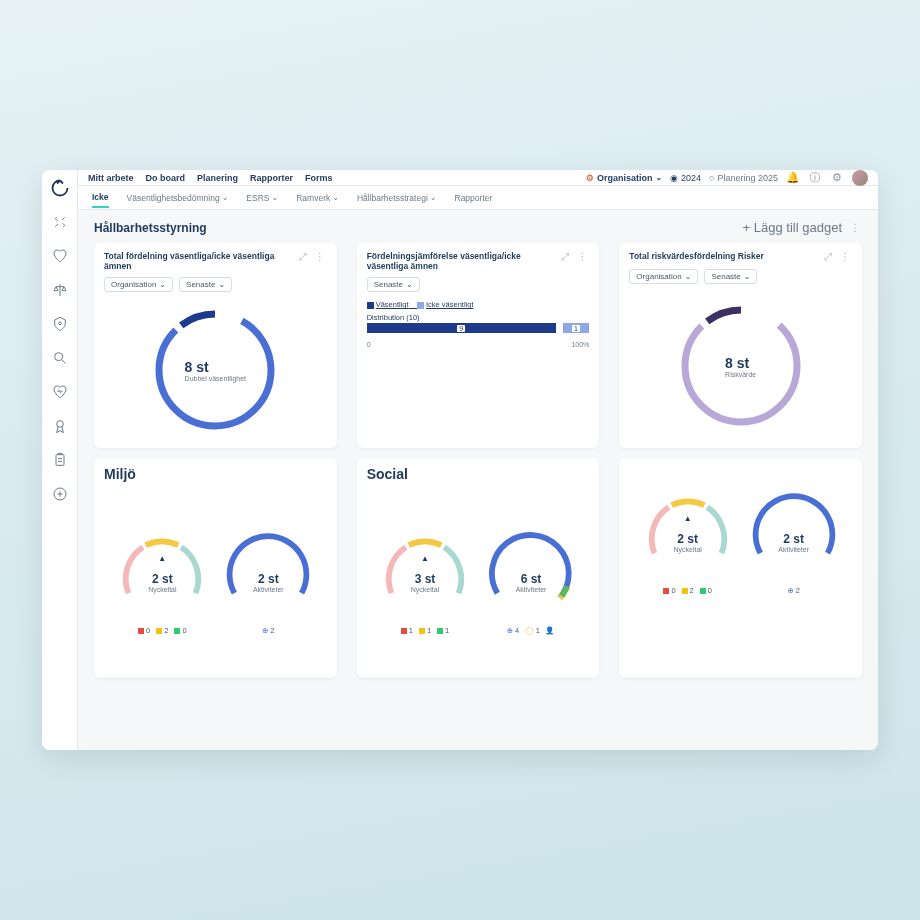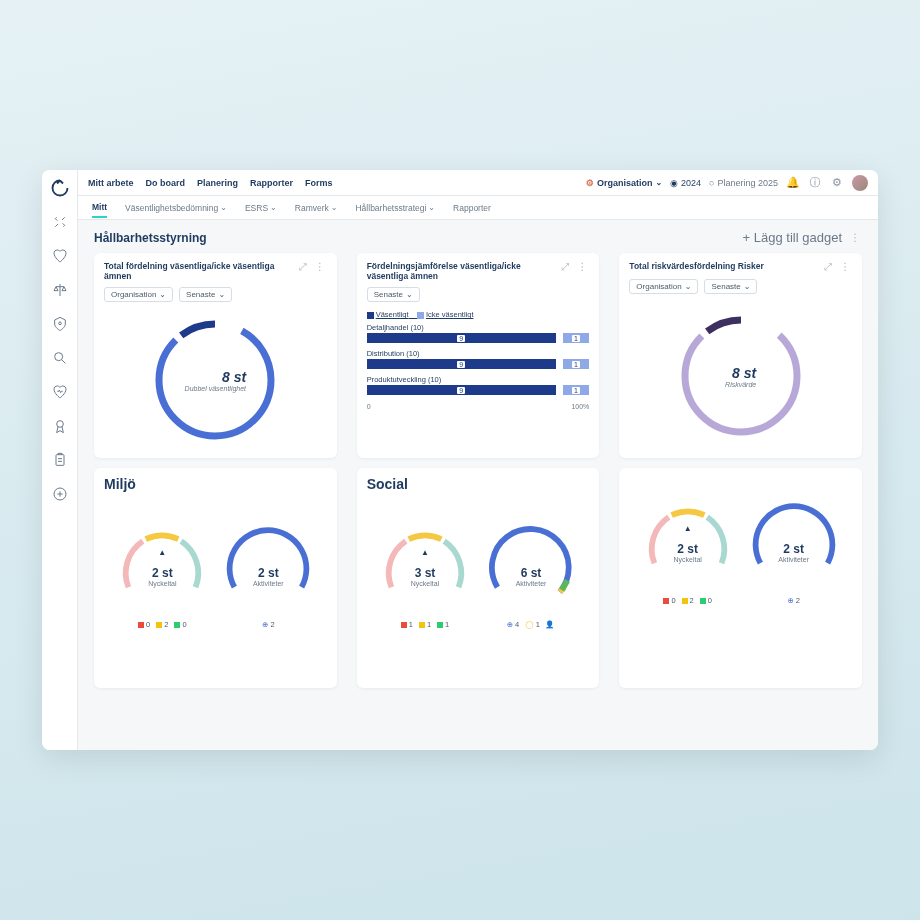--- a/index.html
+++ b/index.html
@@ -2,21 +2,21 @@
 <html><head>
 <meta charset="utf-8">
 <style>
 * { margin: 0; padding: 0; box-sizing: border-box; }
 body { font-family: -apple-system, BlinkMacSystemFont, "Segoe UI", sans-serif; background: linear-gradient(170deg, #e5f1f5 0%, #cce4ea 100%); width: 920px; height: 920px; display: flex; align-items: center; justify-content: center; }
 .window { width: 836px; height: 580px; background: #fff; border-radius: 8px; box-shadow: 0 8px 30px rgba(0,0,0,0.1); display: flex; overflow: hidden; position: relative; }
 .sidebar { width: 36px; background: #fff; border-right: 1px solid #e5e8eb; display: flex; flex-direction: column; align-items: center; padding-top: 8px; gap: 14px; }
 .logo { width: 20px; height: 20px; display: flex; align-items: center; justify-content: center; color: #1e3a5f; }
 .side-icon { width: 20px; height: 20px; display: flex; align-items: center; justify-content: center; color: #6b7a8a; font-size: 14px; cursor: pointer; }
 .main { flex: 1; display: flex; flex-direction: column; background: #f5f7f9; }
-.topnav { background: #fff; border-bottom: 1px solid #e5e8eb; height: 26px; display: flex; align-items: center; padding: 0 10px; gap: 12px; font-size: 9px; }
+.topnav { background: #fff; border-bottom: 1px solid #e5e8eb; height: 16px; display: flex; align-items: center; padding: 0 10px; gap: 12px; font-size: 9px; }
 .nav-item { color: #1e3a5f; font-weight: 600; cursor: pointer; }
 .nav-right { margin-left: auto; display: flex; align-items: center; gap: 8px; }
 .org-btn { display: flex; align-items: center; gap: 3px; font-size: 9px; font-weight: 600; color: #1e3a5f; cursor: pointer; }
 .year-chip { display: flex; align-items: center; gap: 3px; font-size: 9px; color: #1e3a5f; }
 .plan-chip { display: flex; align-items: center; gap: 3px; font-size: 9px; color: #6b7a8a; }
 .top-icon { width: 14px; height: 14px; display: flex; align-items: center; justify-content: center; color: #8a95a3; font-size: 11px; cursor: pointer; }
 .avatar { width: 16px; height: 16px; border-radius: 50%; background: linear-gradient(135deg,#c9a 0%,#987 100%); }
 .subnav { background: #fff; border-bottom: 1px solid #e5e8eb; height: 24px; display: flex; align-items: center; padding: 0 14px; gap: 18px; font-size: 8.5px; }
 .sub-item { color: #6b7a8a; cursor: pointer; display: flex; align-items: center; gap: 2px; }
 .sub-item.active { color: #1e3a5f; font-weight: 600; border-bottom: 2px solid #2dd4bf; padding-bottom: 4px; margin-bottom: -5px; }
@@ -27,31 +27,31 @@
 .add-gadget { font-size: 13px; color: #6b7a8a; cursor: pointer; }
 .row { display: flex; gap: 20px; margin-bottom: 10px; }
 .card { flex: 1; background: #fff; border-radius: 6px; box-shadow: 0 1px 3px rgba(0,0,0,0.06); padding: 8px 10px; display: flex; flex-direction: column; }
 .card-head { display: flex; align-items: flex-start; margin-bottom: 6px; }
 .card-title { font-size: 8.5px; font-weight: 700; color: #1e3a5f; line-height: 1.2; flex: 1; }
 .card-icons { display: flex; gap: 4px; }
 .card-icon { width: 12px; height: 12px; color: #aab3bf; font-size: 10px; cursor: pointer; }
 .filter-row { display: flex; gap: 6px; margin-bottom: 8px; }
 .filter-chip { border: 1px solid #d5dde5; border-radius: 3px; padding: 2px 6px; font-size: 8px; color: #4a5a6a; cursor: pointer; display: flex; align-items: center; gap: 3px; }
 .donut-wrap { display: flex; align-items: center; justify-content: center; flex: 1; position: relative; }
-.donut-label { position: absolute; text-align: right; font-style: italic; }
+.donut-label { position: absolute; text-align: left; }
 .donut-val { font-size: 14px; font-weight: 700; color: #1e3a5f; }
 .donut-sub { font-size: 7px; color: #6b7a8a; }
 .bar-legend { font-size: 7.5px; color: #1e3a5f; margin-bottom: 4px; text-decoration: underline; }
 .legend-sq { display: inline-block; width: 7px; height: 7px; vertical-align: middle; margin-right: 2px; }
 .bar-group { margin-bottom: 6px; }
 .bar-label { font-size: 7.5px; color: #1e3a5f; margin-bottom: 1px; }
 .bar-track { height: 10px; display: flex; font-size: 7px; color: #fff; }
 .bar-seg { display: flex; align-items: center; justify-content: center; }
 .bar-scale { display: flex; justify-content: space-between; font-size: 7px; color: #6b7a8a; margin-top: 2px; }
-.big-title { font-size: 14px; font-weight: 700; color: #1e3a5f; margin-bottom: 8px; }
+.big-title { font-size: 14px; font-weight: 700; color: #1e3a5f; margin-bottom: 24px; }
 .gauge-row { display: flex; gap: 10px; align-items: flex-start; justify-content: center; padding-top: 20px; }
 .gauge-wrap { position: relative; display: flex; flex-direction: column; align-items: center; }
 .gauge-label { position: absolute; top: 46px; text-align: center; }
 .gauge-val { font-size: 12px; font-weight: 700; color: #1e3a5f; }
 .gauge-sub { font-size: 7px; color: #6b7a8a; }
 .indicator-row { display: flex; gap: 6px; justify-content: center; margin-top: 4px; font-size: 7.5px; color: #4a5a6a; }
 .ind-item { display: flex; align-items: center; gap: 2px; }
 .ind-sq { width: 6px; height: 6px; }
 .chev { font-size: 8px; }
 .tri-up { position: absolute; top: 28px; font-size: 8px; color: #1e3a5f; }
@@ -141,21 +141,21 @@
           <span>Planering 2025</span>
         </div>
         <div class="top-icon">🔔</div>
         <div class="top-icon">ⓘ</div>
         <div class="top-icon">⚙</div>
         <div class="avatar"></div>
       </div>
     </div>
 
     <div class="subnav">
-      <span class="sub-item active">Mitt</span>
+      <span class="sub-item active">Icke</span>
       <span class="sub-item">
           <span>Väsentlighetsbedömning</span>
           <span class="chev">⌄</span>
         </span>
       <span class="sub-item">
           <span>ESRS</span>
           <span class="chev">⌄</span>
         </span>
       <span class="sub-item">
           <span>Ramverk</span>
@@ -223,55 +223,31 @@
                 <span class="chev">⌄</span>
               </div>
           </div>
           <div class="bar-legend">
             <span class="legend-sq" style="background:#1e3a8a"></span><span>Väsentligt</span>
             &nbsp;&nbsp;
             <span class="legend-sq" style="background:#8fa8e8"></span><span>Icke väsentligt</span>
           </div>
           <div id="bar-container">
               <div class="bar-group">
-                <div class="bar-label">Detaljhandel (10)</div>
-                <div class="bar-track">
-                  <div class="bar-seg" style="background: rgb(30, 58, 138); width: 85%;">
-                    <span style="background:#fff;color:#1e3a8a;padding:0 2px;border-radius:1px">9</span>
-                  </div>
-                  <div style="width: 3%;"></div>
-                  <div class="bar-seg" style="background: rgb(143, 168, 232); width: 12%;">
-                    <span style="background:#fff;color:#1e3a8a;padding:0 2px;border-radius:1px">1</span>
-                  </div>
-                </div>
-              </div>
-              <div class="bar-group">
                 <div class="bar-label">Distribution (10)</div>
                 <div class="bar-track">
                   <div class="bar-seg" style="background: rgb(30, 58, 138); width: 85%;">
                     <span style="background:#fff;color:#1e3a8a;padding:0 2px;border-radius:1px">9</span>
                   </div>
                   <div style="width: 3%;"></div>
                   <div class="bar-seg" style="background: rgb(143, 168, 232); width: 12%;">
                     <span style="background:#fff;color:#1e3a8a;padding:0 2px;border-radius:1px">1</span>
                   </div>
                 </div>
               </div>
-              <div class="bar-group">
-                <div class="bar-label">Produktutveckling (10)</div>
-                <div class="bar-track">
-                  <div class="bar-seg" style="background: rgb(30, 58, 138); width: 85%;">
-                    <span style="background:#fff;color:#1e3a8a;padding:0 2px;border-radius:1px">9</span>
-                  </div>
-                  <div style="width: 3%;"></div>
-                  <div class="bar-seg" style="background: rgb(143, 168, 232); width: 12%;">
-                    <span style="background:#fff;color:#1e3a8a;padding:0 2px;border-radius:1px">1</span>
-                  </div>
-                </div>
-              </div>
             </div>
           <div class="bar-scale">
             <span>0</span>
             <span>100%</span>
           </div>
         </div>
 
         <div class="card">
           <div class="card-head">
             <div class="card-title">Total riskvärdesfördelning Risker</div>

